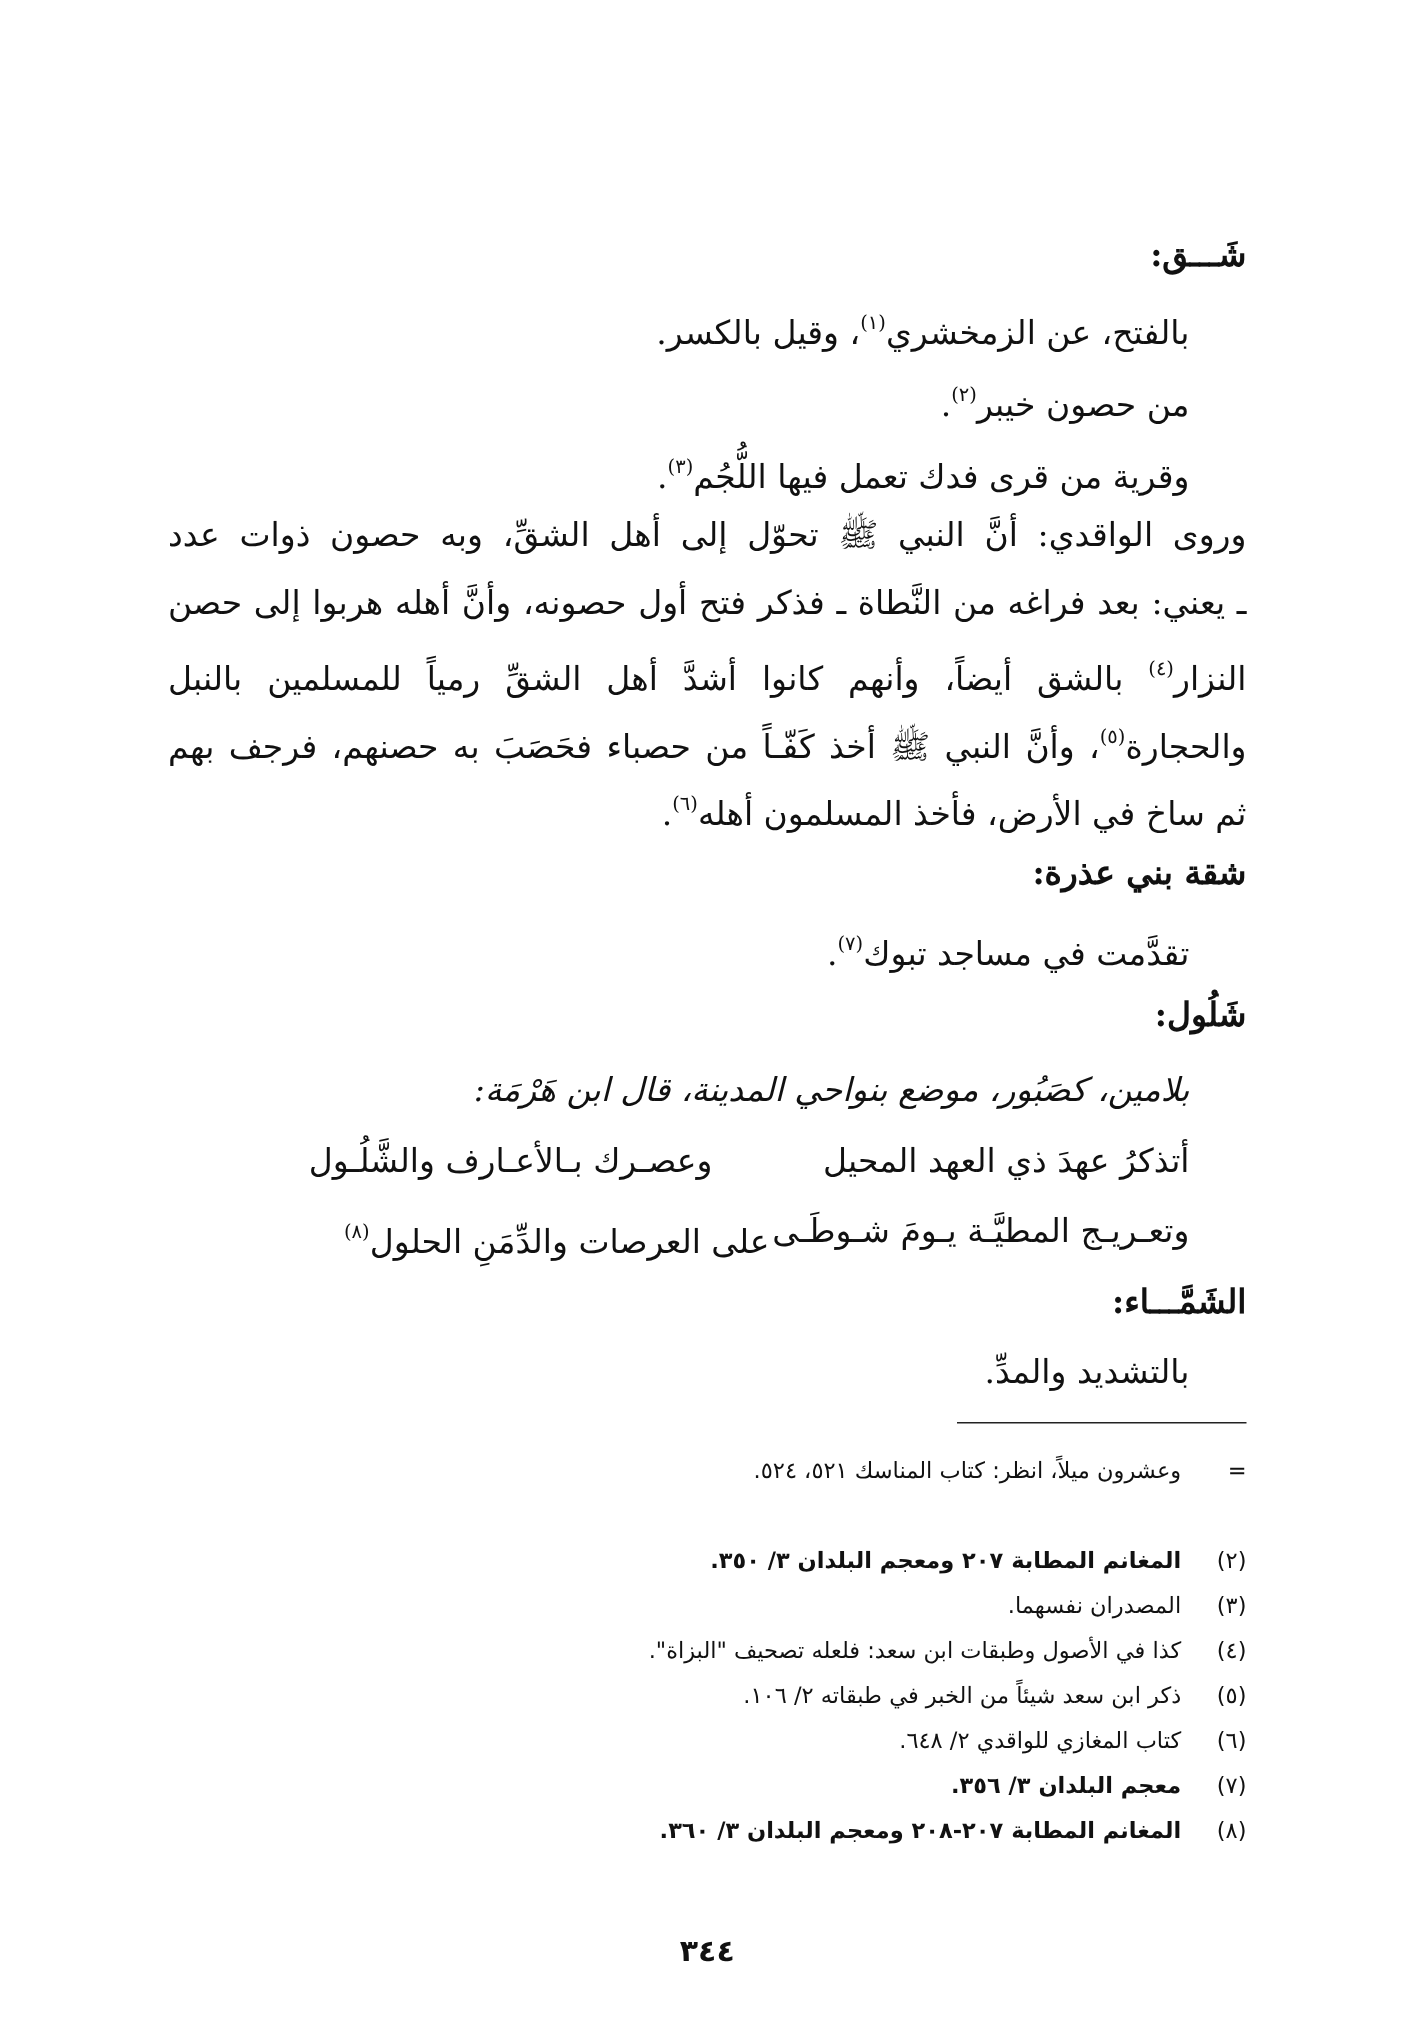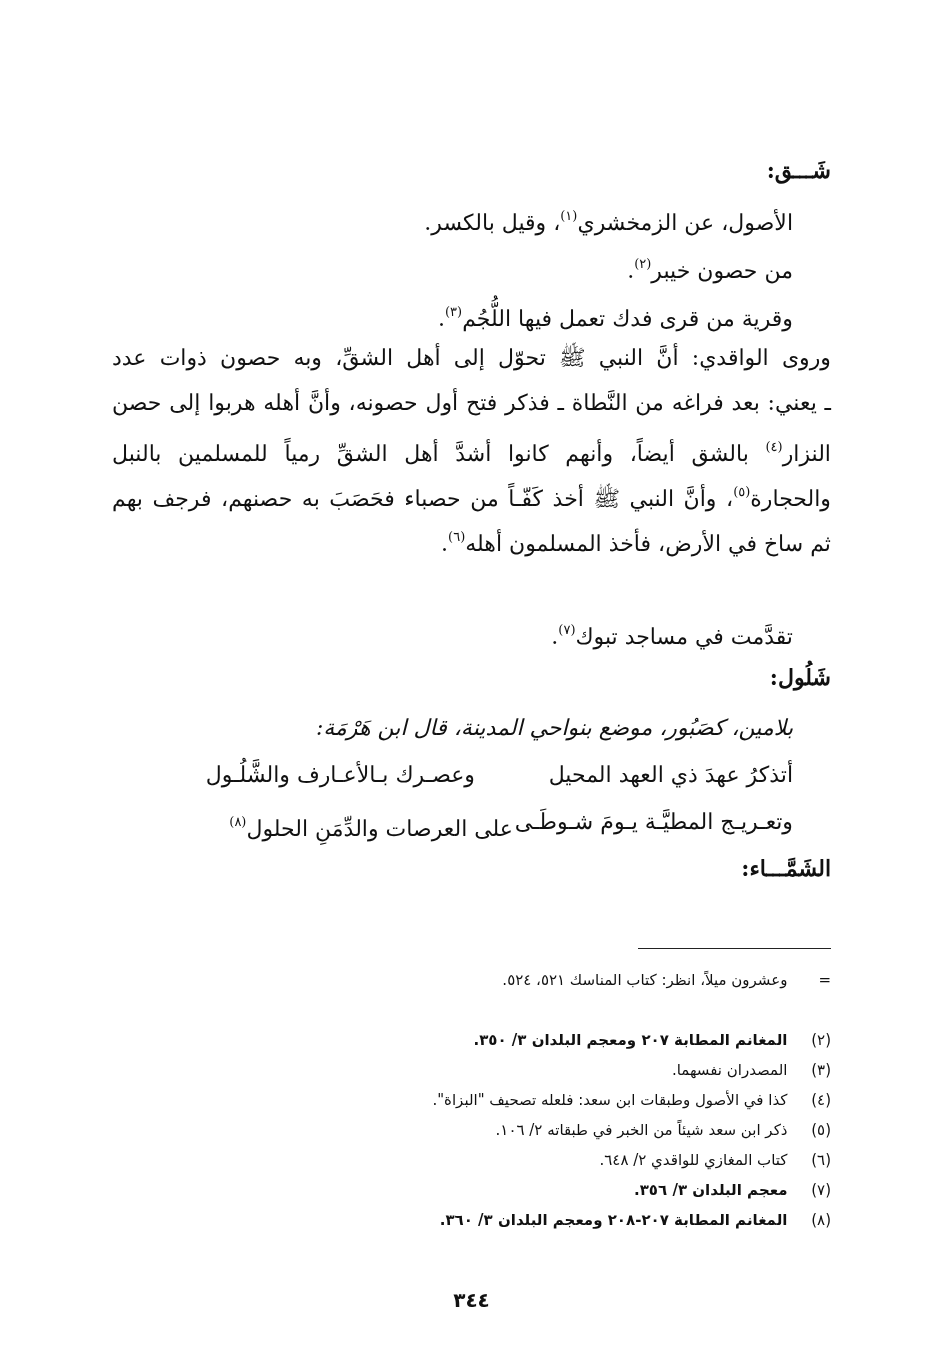--- a/index.html
+++ b/index.html
@@ -20,21 +20,21 @@
   .pageno { position: absolute; left: 0; width: 943px; top: 1288px; text-align: center; font-size: 20px; font-weight: bold; font-family: "DejaVu Sans", sans-serif; }
 </style>
 </head>
 <body>
 
 <div class="page rtl">
 
   <div class="line head" style="top:150px;">شَـــق:</div>
 
   <div class="line indent" style="top:196px;">
-    <span>الأصول، عن الزمخشري</span><sup>(١)</sup><span>، وقيل بالكسر.</span>
+    <span>بالفتح، عن الزمخشري</span><sup>(١)</sup><span>، وقيل بالكسر.</span>
   </div>
   <div class="line indent" style="top:244px;">
     <span>من حصون خيبر</span><sup>(٢)</sup><span>.</span>
   </div>
   <div class="line indent" style="top:292px;">
     <span>وقرية من قرى فدك تعمل فيها اللُّجُم</span><sup>(٣)</sup><span>.</span>
   </div>
 
   <div class="line body-line" style="top:383px;">
     <span>ـ يعني: بعد فراغه من النَّطاة ـ فذكر فتح أول حصونه، وأنَّ أهله هربوا إلى حصن</span>
@@ -45,35 +45,37 @@
   <div class="line body-line" style="top:427px;">
     <span>النزار</span><sup>(٤)</sup><span> بالشق أيضاً، وأنهم كانوا أشدَّ أهل الشقِّ رمياً للمسلمين بالنبل</span>
   </div>
   <div class="line body-line" style="top:472px;">
     <span>والحجارة</span><sup>(٥)</sup><span>، وأنَّ النبي ﷺ أخذ كَفّـاً من حصباء فحَصَبَ به حصنهم، فرجف بهم</span>
   </div>
   <div class="line" style="top:517px;">
     <span>ثم ساخ في الأرض، فأخذ المسلمون أهله</span><sup>(٦)</sup><span>.</span>
   </div>
 
+  <div class="line head" style="top:562px;">شقة بني عذرة:</div>
   <div class="line indent" style="top:610px;">
     <span>تقدَّمت في مساجد تبوك</span><sup>(٧)</sup><span>.</span>
   </div>
 
   <div class="line head" style="top:657px;">شَلُول:</div>
   <div class="line indent" style="top:708px;font-style:italic;">بلامين، كصَبُور، موضع بنواحي المدينة، قال ابن هَرْمَة:</div>
 
   <div class="verse" style="top:755px; right:468px;">وعصـرك بـالأعـارف والشَّلُـول</div>
   <div class="verse" style="top:755px; right:150px;">أتذكرُ عهدَ ذي العهد المحيل</div>
   <div class="verse" style="top:802px; right:150px;">وتعـريـج المطيَّـة يـومَ شـوطَـى</div>
   <div class="verse" style="top:802px; right:430px;">
     <span>على العرصات والدِّمَنِ الحلول</span><sup>(٨)</sup>
   </div>
 
   <div class="line head" style="top:848px;">الشَمَّـــاء:</div>
+  <div class="line indent" style="top:896px;">بالتشديد والمدِّ.</div>
 
   <div class="rule"></div>
 
   <div class="fn" style="top:966px;"><span class="num">=</span>&nbsp;&nbsp;<span>وعشرون ميلاً، انظر: كتاب المناسك ٥٢١، ٥٢٤.</span></div>
   <div class="fn" style="top:1026px;"><span class="num">(٢)</span>&nbsp;&nbsp;<b>المغانم المطابة ٢٠٧ ومعجم البلدان ٣/ ٣٥٠.</b></div>
   <div class="fn" style="top:1056px;"><span class="num">(٣)</span>&nbsp;&nbsp;<span>المصدران نفسهما.</span></div>
   <div class="fn" style="top:1086px;"><span class="num">(٤)</span>&nbsp;&nbsp;<span>كذا في الأصول وطبقات ابن سعد: فلعله تصحيف "البزاة".</span></div>
   <div class="fn" style="top:1116px;margin-left:46px;"><span class="num">(٥)</span>&nbsp;&nbsp;<span>ذكر ابن سعد شيئاً من الخبر في طبقاته ٢/ ١٠٦.</span></div>
   <div class="fn" style="top:1146px;"><span class="num">(٦)</span>&nbsp;&nbsp;<span>كتاب المغازي للواقدي ٢/ ٦٤٨.</span></div>
   <div class="fn" style="top:1176px;"><span class="num">(٧)</span>&nbsp;&nbsp;<b>معجم البلدان ٣/ ٣٥٦.</b></div>

